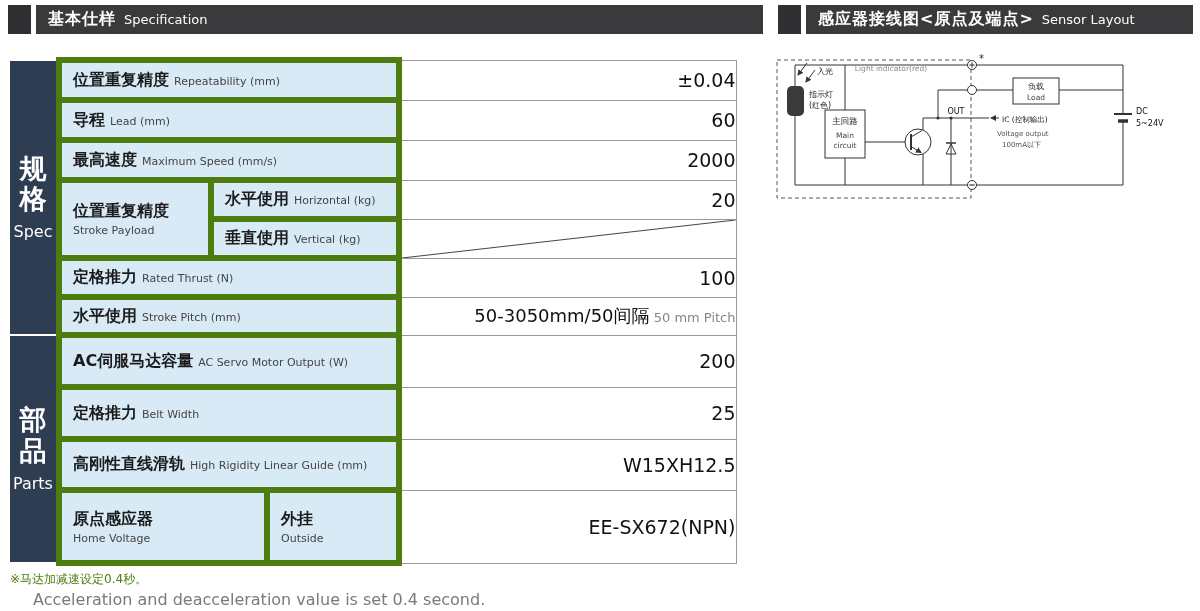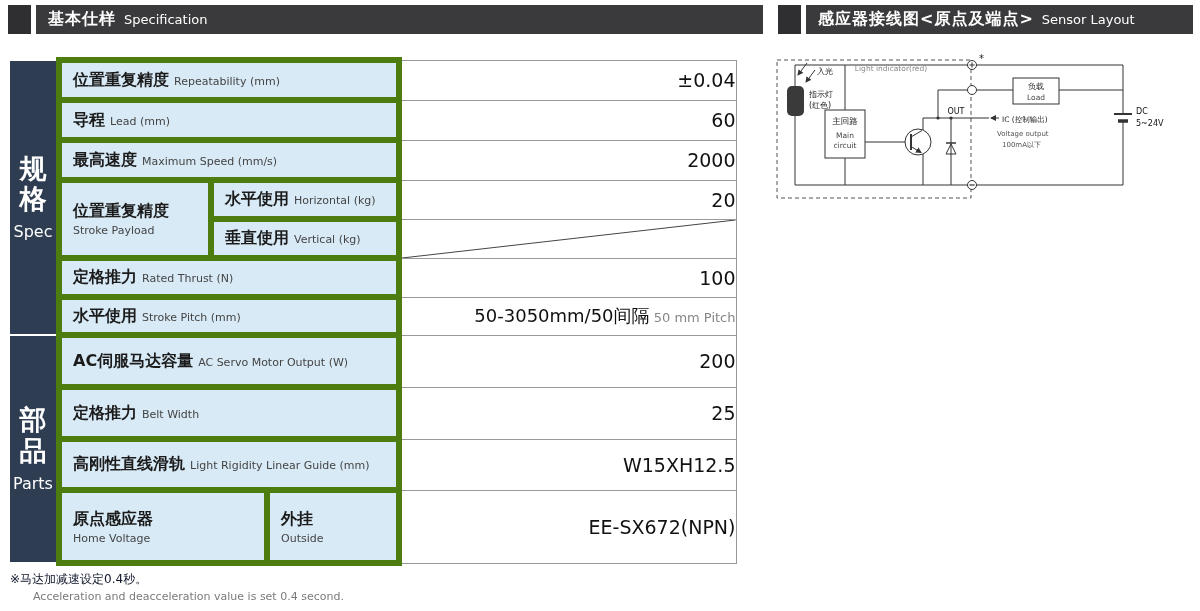--- a/index.html
+++ b/index.html
@@ -27,22 +27,22 @@
   td.lbl { background:#d8eaf6; border:6px solid #4d7c0f; padding:3px 8px 3px 11px; }
   .lbl-zh { font-size:16px; font-weight:bold; color:#1b1b1b; }
   .lbl-en { font-size:11px; color:#444; margin-left:5px; white-space:nowrap; }
   td.lbl.stack .lbl-en { display:block; margin-left:0; margin-top:2px; }
   td.val { background:#fff; border:1px solid #999; text-align:right; font-size:19px; color:#111; }
   .val-note { font-size:13px; color:#868686; font-weight:normal;margin-top:20px; }
   td.slashcell { position:relative; padding:0; }
   td.slashcell svg { position:absolute; inset:0; display:block; width:100%; height:100%; }
 
   
-  .foot-red { position:absolute; left:10px; top:571px; font-size:12px; color:#0f172a; }
-  .foot-gray { position:absolute; left:33px; top:590px; font-size:11px; color:#7a7a7a; }
+  .foot-red { position:absolute; left:10px; top:571px; font-size:12px; color:#4d7c0f; }
+  .foot-gray { position:absolute; left:33px; top:590px; font-size:16px; color:#7a7a7a; }
 
   
   .diagram { position:absolute; left:773px; top:50px; }
   svg text { font-family:"DejaVu Sans","Liberation Sans",sans-serif; }
 </style>
 </head>
 <body>
 
 <div class="page">
 
@@ -137,21 +137,21 @@
         <td class="val">200</td>
       </tr>
       <tr style="height:52px">
         <td class="lbl" colspan="3">
           <span class="lbl-zh">定格推力</span><span class="lbl-en">Belt Width</span>
         </td>
         <td class="val">25</td>
       </tr>
       <tr style="height:51px">
         <td class="lbl" colspan="3">
-          <span class="lbl-zh">高刚性直线滑轨</span><span class="lbl-en">Light Rigidity Linear Guide (mm)</span>
+          <span class="lbl-zh">高刚性直线滑轨</span><span class="lbl-en">High Rigidity Linear Guide (mm)</span>
         </td>
         <td class="val">W15XH12.5</td>
       </tr>
       <tr style="height:73px">
         <td class="lbl stack" colspan="2">
           <span class="lbl-zh">原点感应器</span><span class="lbl-en">Home Voltage</span>
         </td>
         <td class="lbl stack">
           <span class="lbl-zh">外挂</span><span class="lbl-en">Outside</span>
         </td>

